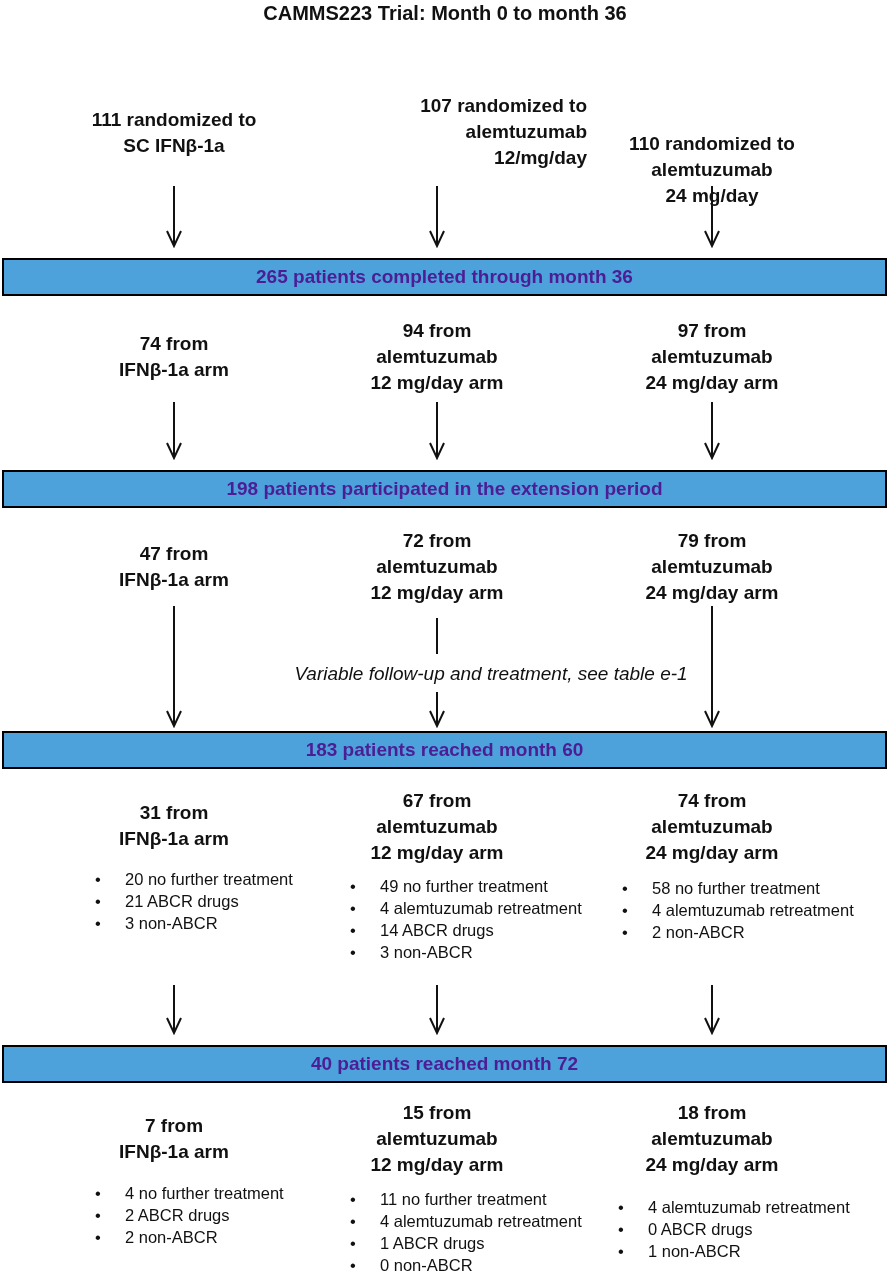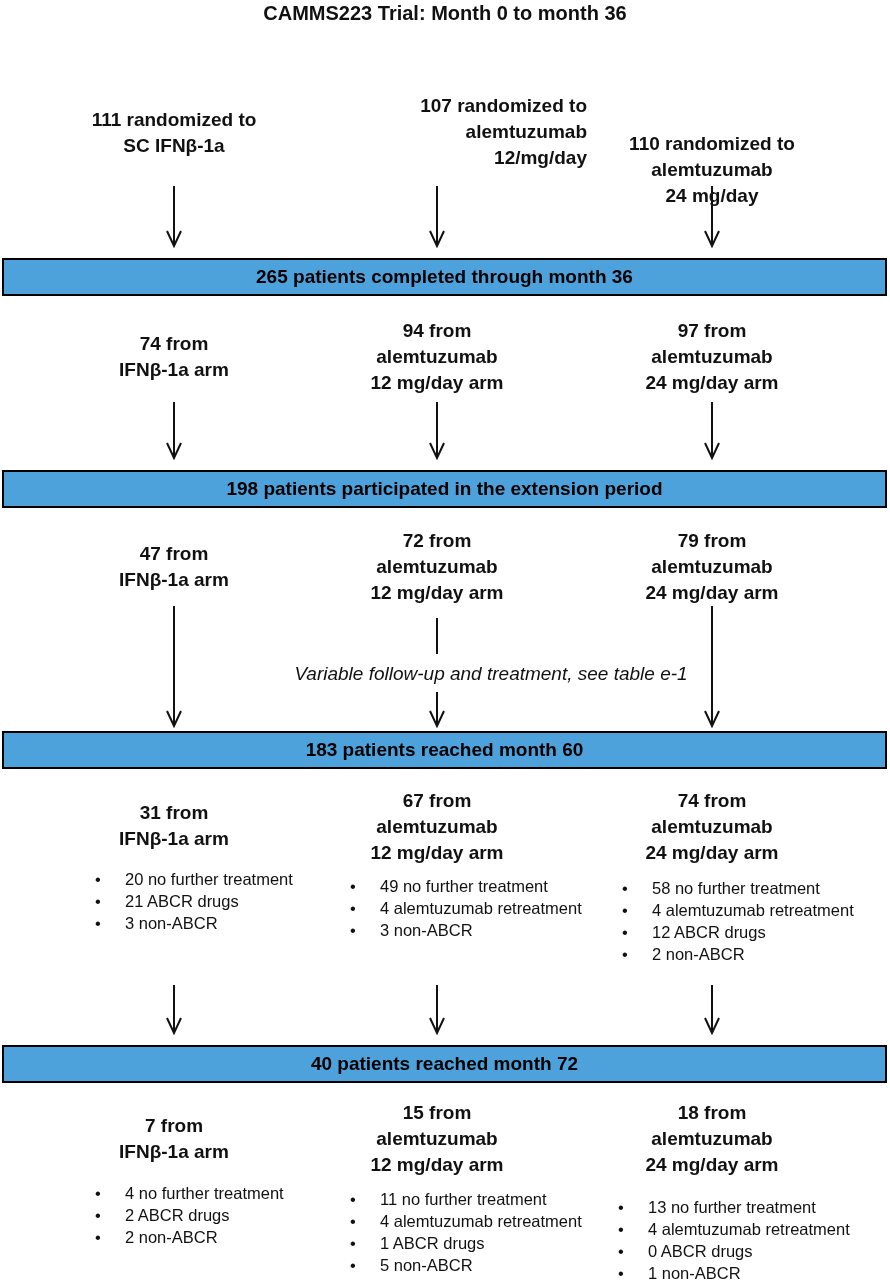--- a/index.html
+++ b/index.html
@@ -24,21 +24,21 @@
   .cell {
     position: absolute; width: 300px;
     text-align: center; font-weight: bold; font-size: 19px;
     line-height: 26px; white-space: pre-line;
     transform: translateX(-50%);
   }
   .bar {
     position: absolute; left: 2px; right: 3px; height: 34px;
     background: var(--bar-fill, #4da2dc);
     border: 2px solid var(--bar-border, #000000);
-    color: #000000; font-weight: bold; font-size: 19px;
+    color: #4c1d95; font-weight: bold; font-size: 19px;
     text-align: center; line-height: 34px;
   }
   .note {
     position: absolute; top: 663px; left: 0; width: 100%;
     text-align: center; font-style: italic; font-size: 19px; padding-left: 46px;
   }
   .arrow { position: absolute; transform: translateX(-50%); }
   .vline {
     position: absolute; width: 2px; background: #111111;
     transform: translateX(-50%);
@@ -158,35 +158,35 @@
     <div class="li">
         <span class="dot"></span>
         <span>49 no further treatment</span>
       </div>
     <div class="li">
         <span class="dot"></span>
         <span>4 alemtuzumab retreatment</span>
       </div>
     <div class="li">
         <span class="dot"></span>
+        <span>14 ABCR drugs</span>
+      </div>
+    <div class="li">
+        <span class="dot"></span>
         <span>3 non-ABCR</span>
       </div>
   </div>
   <div class="blist" style="left:622px; top:877px;">
     <div class="li">
         <span class="dot"></span>
         <span>58 no further treatment</span>
       </div>
     <div class="li">
         <span class="dot"></span>
         <span>4 alemtuzumab retreatment</span>
-      </div>
-    <div class="li">
-        <span class="dot"></span>
-        <span>12 ABCR drugs</span>
       </div>
     <div class="li">
         <span class="dot"></span>
         <span>2 non-ABCR</span>
       </div>
   </div>
 
   <svg class="arrow" style="left:174px; top:985px;" width="18" height="50" viewBox="0 0 18 50">
       <line x1="9" y1="0" x2="9" y2="48" stroke="#111" stroke-width="2"></line>
       <polyline points="2,33 9,48 16,33" fill="none" stroke="#111" stroke-width="2"></polyline>
@@ -233,30 +233,26 @@
     <div class="li">
         <span class="dot"></span>
         <span>4 alemtuzumab retreatment</span>
       </div>
     <div class="li">
         <span class="dot"></span>
         <span>1 ABCR drugs</span>
       </div>
     <div class="li">
         <span class="dot"></span>
-        <span>5 non-ABCR</span>
+        <span>0 non-ABCR</span>
       </div>
   </div>
   <div class="blist" style="left:618px; top:1196px;">
     <div class="li">
         <span class="dot"></span>
-        <span>13 no further treatment</span>
-      </div>
-    <div class="li">
-        <span class="dot"></span>
         <span>4 alemtuzumab retreatment</span>
       </div>
     <div class="li">
         <span class="dot"></span>
         <span>0 ABCR drugs</span>
       </div>
     <div class="li">
         <span class="dot"></span>
         <span>1 non-ABCR</span>
       </div>

